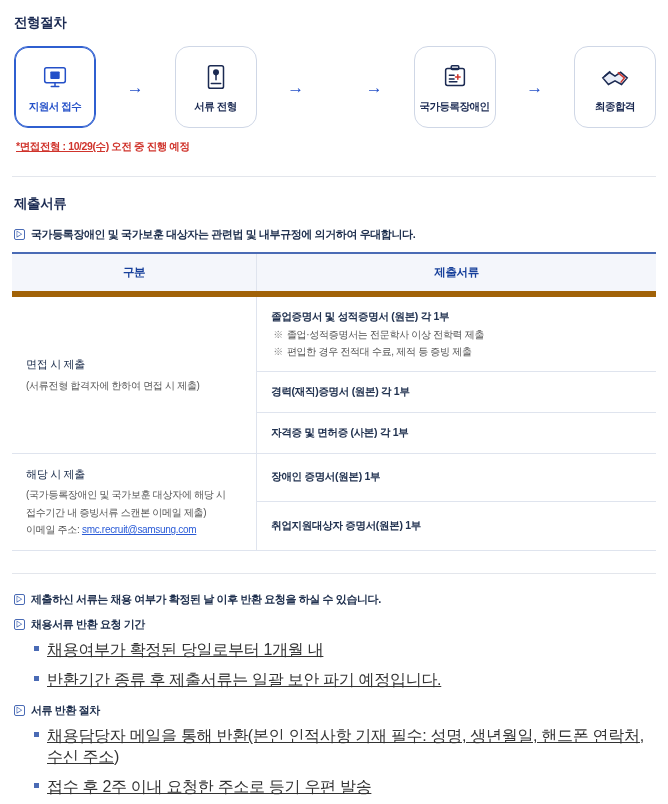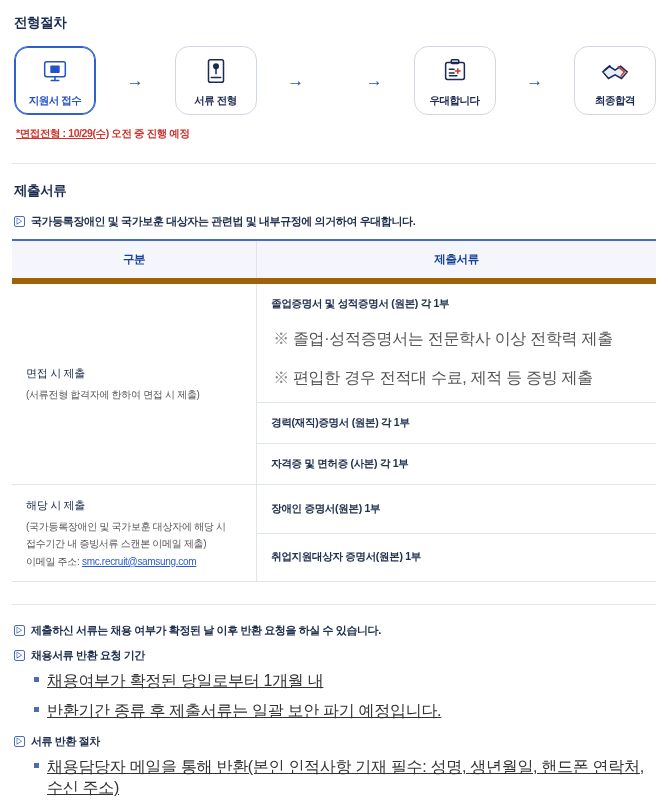--- a/index.html
+++ b/index.html
@@ -28,21 +28,21 @@
   
   .flow {
     display: flex;
     align-items: center;
     justify-content: flex-start;
     gap: 0;
     margin: 6px 0 12px 2px;
   }
   .flow-step {
     width: 82px;
-    height: 69px;
+    height: 82px;
     border: 1px solid #cfd7e6;
     border-radius: 14px;
     background: #fff;
     display: flex;
     flex-direction: column;
     align-items: center;
     justify-content: center;
     gap: 6px;
     flex: 0 0 auto;
   }
@@ -167,23 +167,22 @@
     text-align: right;
   }
   .doc-main {
     font-weight: bold;
     color: #20314f;
     display: block;
   }
   .doc-sub {
     display: block;
     color: #555;
-    font-size: 16px;
+    font-size: 10px;
     padding-left: 2px;
-    margin-top: 12px;
   }
   .doc-sub .star { color: #888; margin-right: 4px; }
 
   
   .sub-list {
     margin: 0 0 12px 22px;
   }
   .sub-item {
     display: flex;
     align-items: flex-start;
@@ -244,21 +243,21 @@
 
     <div class="flow-step">
       <span class="icon">
         <svg width="30" height="30" viewBox="0 0 32 32" fill="none" stroke="#1b2a52" stroke-width="1.6">
           <rect x="6" y="7" width="20" height="18" rx="2"></rect>
           <rect x="12" y="4" width="8" height="4" rx="1"></rect>
           <path d="M10 14h5M10 18h5M10 21h8" stroke-linecap="round"></path>
           <path d="M19 13.5v5M16.5 16h5" stroke="#d0342c" stroke-linecap="round"></path>
         </svg>
       </span>
-      <span class="flow-label">우대합니다</span>
+      <span class="flow-label">국가등록장애인</span>
     </div>
 
     <div class="flow-arrow">→</div>
 
     <div class="flow-step">
       <span class="icon">
         <svg width="32" height="30" viewBox="0 0 34 32" fill="none" stroke="#1b2a52" stroke-width="1.6">
           <path d="M4 17l7-6 6 4 6-4 7 6-6 7-7-4-7 4z" fill="#e8ecf6"></path>
           <path d="M20 11l7 6-4 5" stroke="#d0342c"></path>
           <path d="M6 15l6-5"></path>
@@ -360,15 +359,19 @@
 
   <div class="note-row" style="margin-bottom:8px">
     <span class="bullet-sq">▷</span>
     <span class="note-text">서류 반환 절차</span>
   </div>
   <div class="sub-list">
     <div class="sub-item">
       <span class="sq-dot"></span>
       <span class="sub-text">채용담당자 메일을 통해 반환(본인 인적사항 기재 필수: 성명, 생년월일, 핸드폰 연락처, 수신 주소)</span>
     </div>
+    <div class="sub-item">
+      <span class="sq-dot"></span>
+      <span class="sub-text">접수 후 2주 이내 요청한 주소로 등기 우편 발송</span>
+    </div>
   </div>
 
 </div>
 
 </body></html>

